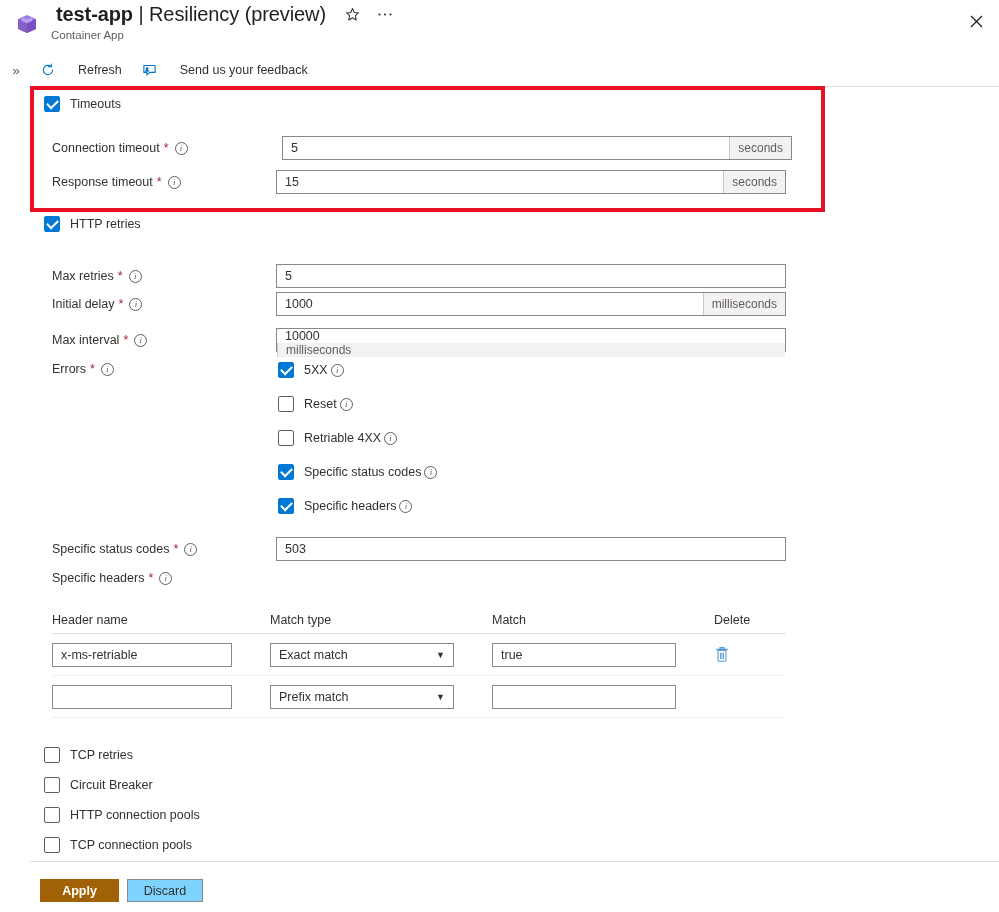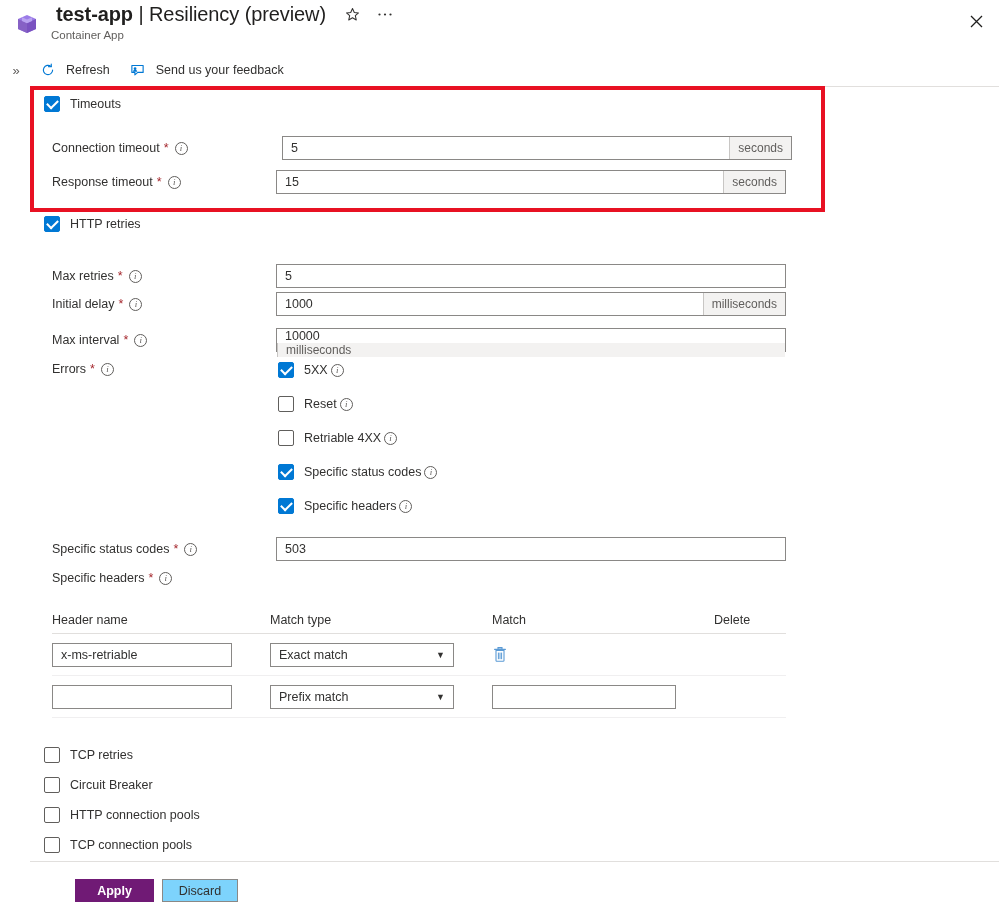--- a/index.html
+++ b/index.html
@@ -45,21 +45,21 @@
   
   .cmdbar {
     position: absolute; left: 0; top: 54px; width: 999px; height: 32px;
     display: flex; align-items: center;
   }
   .chevrons {
     width: 24px; margin-left: 4px; font-size: 13px; color: #605e5c;
     display: flex; align-items: center; justify-content: center; cursor: pointer;
   }
   .cmd-item {
-    display: flex; align-items: center; gap: 10px;
+    display: flex; align-items: center; gap: 22px;
     height: 30px; padding: 0 8px; margin-left: 4px;
     background: none; border: none; cursor: pointer;
     font-size: 12.5px; color: #323130;
   }
   .cmd-icon { width: 16px; height: 16px; display: inline-flex; align-items: center; justify-content: center; color: #0078d4; }
 
   .top-divider {
     position: absolute; left: 30px; top: 86px; width: 969px; height: 1px;
     background: #e1dfdd;
   }
@@ -157,22 +157,22 @@
   .c4 { width: 72px; display: flex; align-items: center; }
   .c1 .pad, .c2 .pad, .c3 .pad { padding-right: 38px; }
   .trash { background: none; border: none; cursor: pointer; color: #5b9bd5; padding: 0; display: inline-flex; }
 
   
   .footer-divider {
     position: absolute; left: 30px; top: 861px; width: 969px; height: 1px; background: #e1dfdd;
   }
   .footer { position: absolute; left: 40px; top: 879px; display: flex; gap: 8px; }
   .btn-primary {
-    background: #701a75; color: #fff; border: none; height: 23px; min-width: 79px;
-    font-size: 12.5px; font-family: "Liberation Sans", sans-serif; cursor: pointer; font-weight: 600; margin-left: 35px;
+    background: #a16207; color: #fff; border: none; height: 23px; min-width: 79px;
+    font-size: 12.5px; font-family: "Liberation Sans", sans-serif; cursor: pointer; font-weight: 600;
   }
   .btn-default {
     background: #7dd3fc; color: #323130; border: 1px solid #8a8886; height: 23px; min-width: 76px;
     font-size: 12.5px; font-family: "Liberation Sans", sans-serif; cursor: pointer;
   }
 </style>
 </head>
 <body>
 
 <div id="app">
@@ -398,20 +398,25 @@
         </div>
           </div>
         <div class="c2">
             <div class="pad">
           <div class="tselect">
             <span>Exact match</span>
             <span class="caret">▼</span>
           </div>
         </div>
           </div>
+        <div class="c3">
+            <div class="pad">
+          <input class="tinput" value="true" style="">
+        </div>
+          </div>
         <div class="c4">
           <button class="trash" title="Delete">
             <svg width="16" height="17" viewBox="0 0 16 17">
               <path d="M6 1.5 H10 V3 H6 Z" fill="none" stroke="#5b9bd5" stroke-width="1.1"></path>
               <path d="M2.6 3.3 H13.4" stroke="#5b9bd5" stroke-width="1.3" stroke-linecap="round"></path>
               <path d="M4 4.4 H12 V14.4 A0.9 0.9 0 0 1 11.1 15.3 H4.9 A0.9 0.9 0 0 1 4 14.4 Z" fill="none" stroke="#5b9bd5" stroke-width="1.1"></path>
               <path d="M6.4 6.6 V13.2 M8 6.6 V13.2 M9.6 6.6 V13.2" stroke="#5b9bd5" stroke-width="1"></path>
             </svg>
           </button>
         </div>

